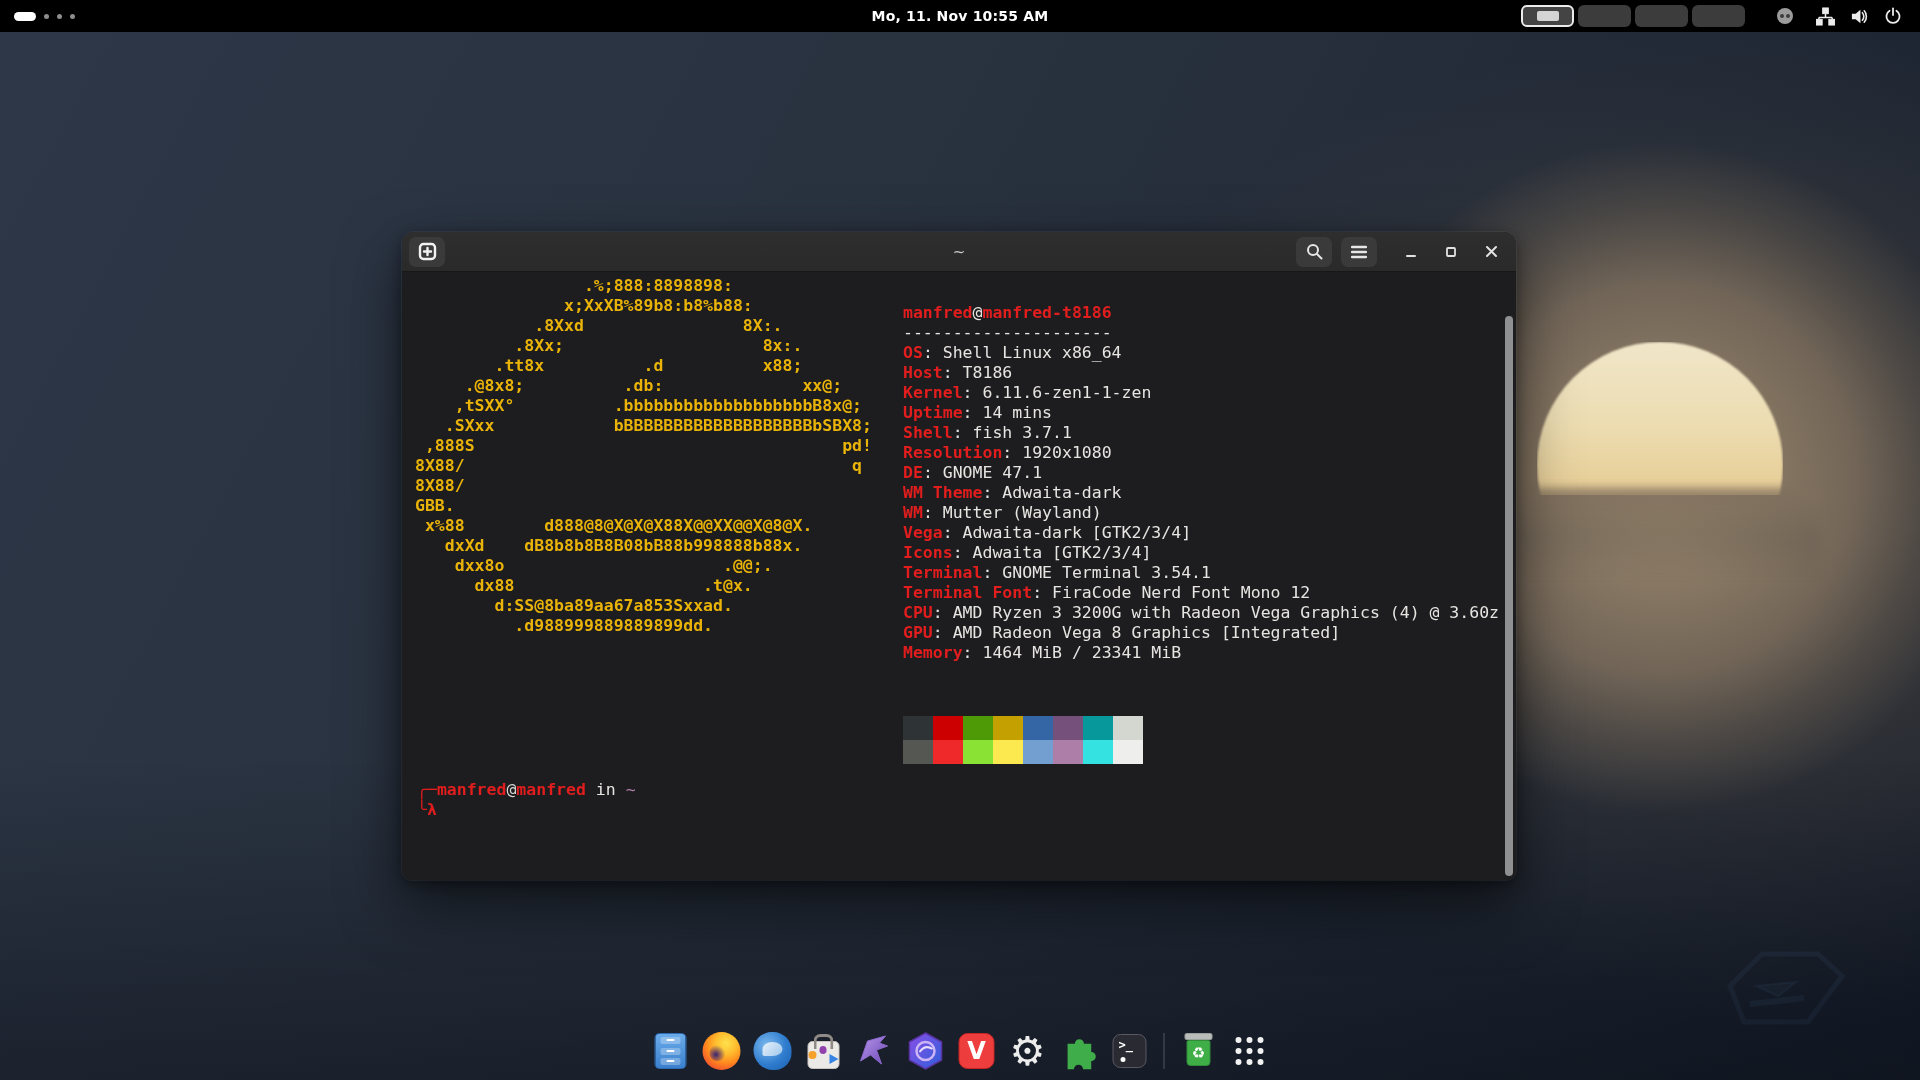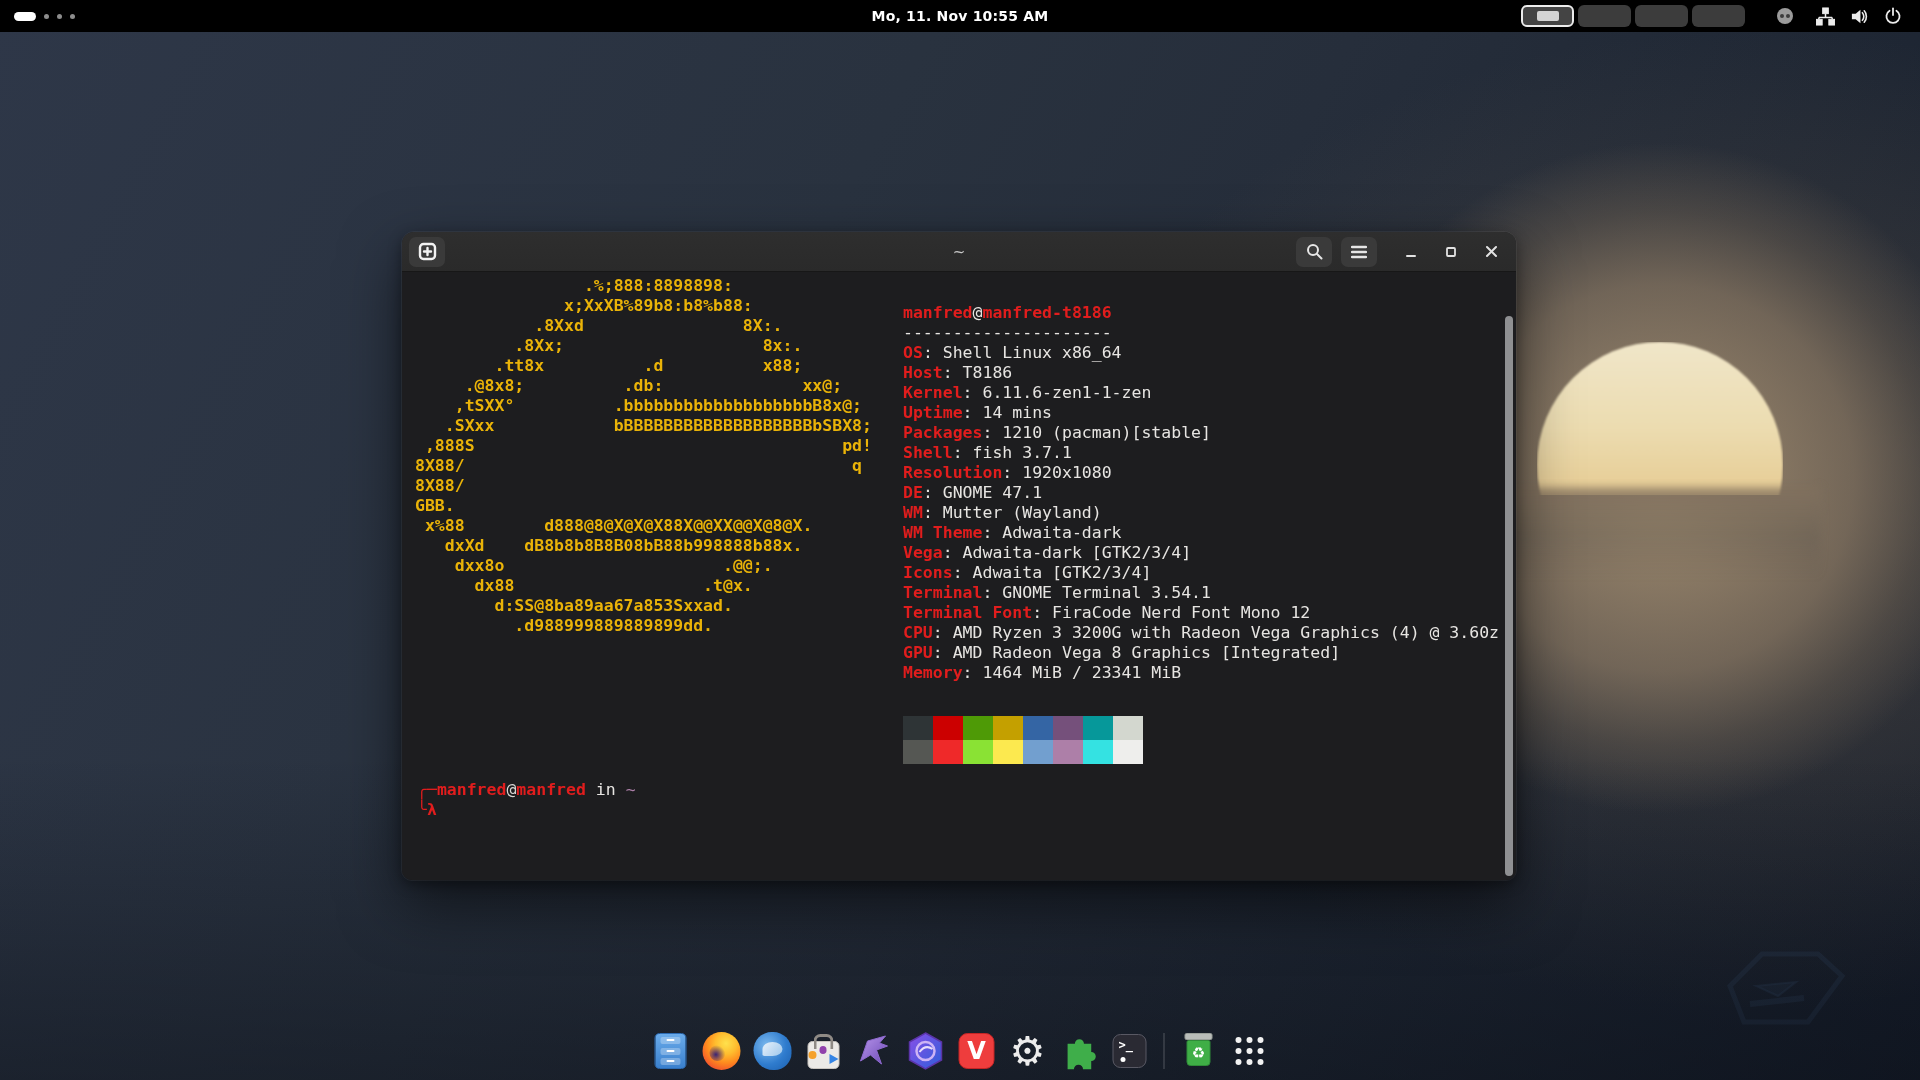--- a/index.html
+++ b/index.html
@@ -225,26 +225,25 @@
         d:SS@8ba89aa67a853Sxxad.
           .d988999889889899dd.</pre>
 
     <div class="info">
       <div class="tline"><span class="lbl">manfred</span><span class="val">@</span><span class="lbl">manfred-t8186</span></div>
       <div class="tline">---------------------</div>
     <div class="tline"><span class="lbl">OS</span><span class="val">: Shell Linux x86_64</span></div>
         <div class="tline"><span class="lbl">Host</span><span class="val">: T8186</span></div>
         <div class="tline"><span class="lbl">Kernel</span><span class="val">: 6.11.6-zen1-1-zen</span></div>
         <div class="tline"><span class="lbl">Uptime</span><span class="val">: 14 mins</span></div>
-        <div class="tline"><span class="lbl">Packages</span><span class="val">: 1210 (pacman)[stable]</span></div>
         <div class="tline"><span class="lbl">Shell</span><span class="val">: fish 3.7.1</span></div>
         <div class="tline"><span class="lbl">Resolution</span><span class="val">: 1920x1080</span></div>
         <div class="tline"><span class="lbl">DE</span><span class="val">: GNOME 47.1</span></div>
+        <div class="tline"><span class="lbl">WM Theme</span><span class="val">: Adwaita-dark</span></div>
         <div class="tline"><span class="lbl">WM</span><span class="val">: Mutter (Wayland)</span></div>
-        <div class="tline"><span class="lbl">WM Theme</span><span class="val">: Adwaita-dark</span></div>
         <div class="tline"><span class="lbl">Vega</span><span class="val">: Adwaita-dark [GTK2/3/4]</span></div>
         <div class="tline"><span class="lbl">Icons</span><span class="val">: Adwaita [GTK2/3/4]</span></div>
         <div class="tline"><span class="lbl">Terminal</span><span class="val">: GNOME Terminal 3.54.1</span></div>
         <div class="tline"><span class="lbl">Terminal Font</span><span class="val">: FiraCode Nerd Font Mono 12</span></div>
         <div class="tline"><span class="lbl">CPU</span><span class="val">: AMD Ryzen 3 3200G with Radeon Vega Graphics (4) @ 3.60z</span></div>
         <div class="tline"><span class="lbl">GPU</span><span class="val">: AMD Radeon Vega 8 Graphics [Integrated]</span></div>
         <div class="tline"><span class="lbl">Memory</span><span class="val">: 1464 MiB / 23341 MiB</span></div>
       </div>
 
     <div class="palette">

